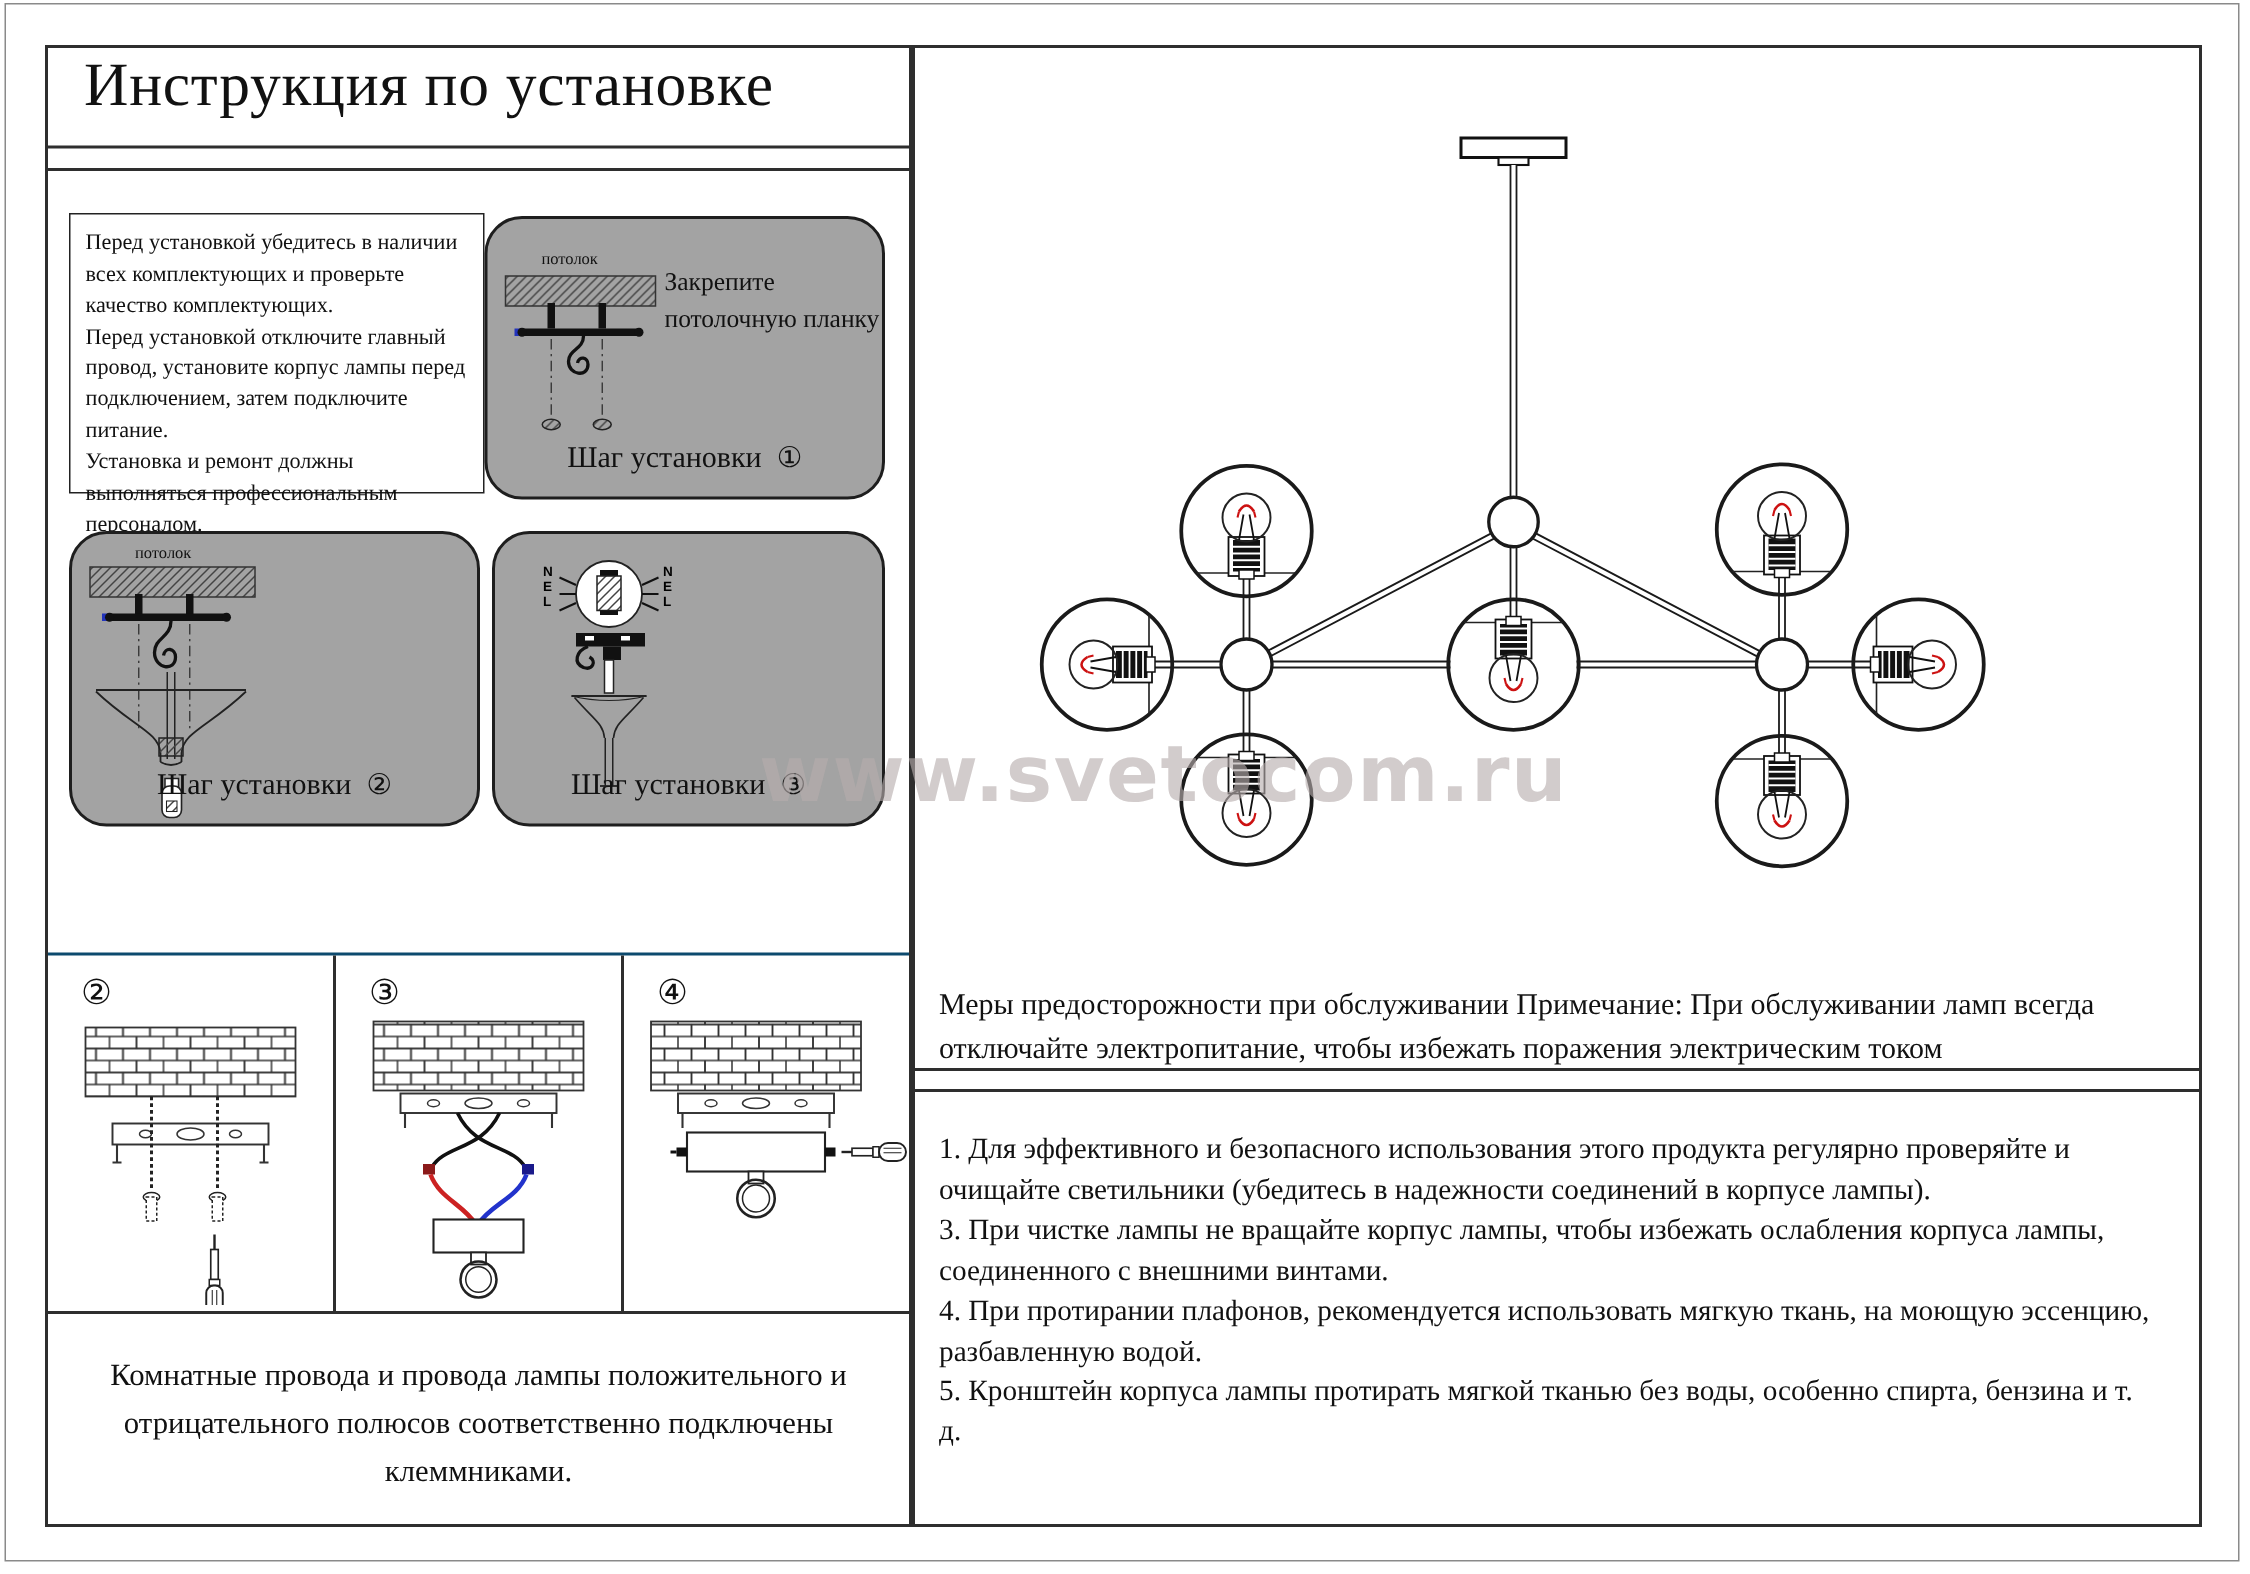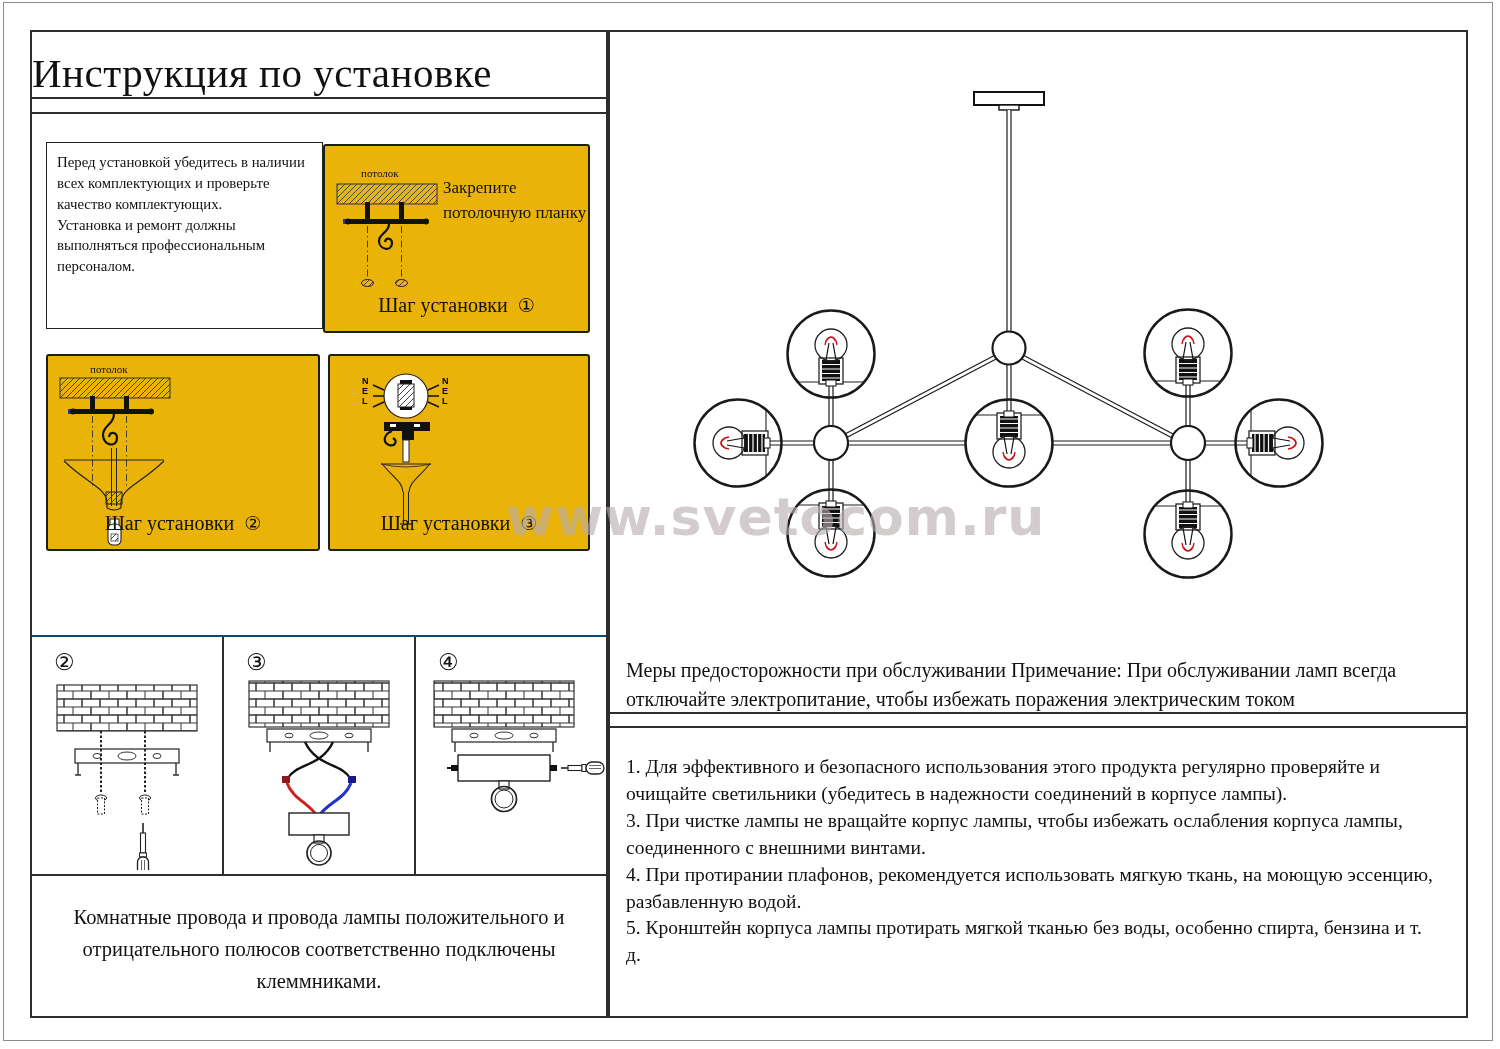--- a/index.html
+++ b/index.html
@@ -6,28 +6,28 @@
   body{
     width:1500px;height:1049px;position:relative;background:#fff;
     font-family:"Liberation Serif","DejaVu Serif",serif;color:#111;overflow:hidden;
   }
   .outer-frame{position:absolute;left:3px;top:2px;width:1488px;height:1037px;border:1px solid #8a8a8a;}
   .col{position:absolute;top:30px;border:2px solid #2e2e2e;box-sizing:border-box;background:#fff;}
   .col-left{left:30px;width:578px;height:988px;}
   .col-right{left:608px;width:860px;height:988px;}
 
   
-  .title-box{height:67px;border-bottom:2px solid #2e2e2e;box-sizing:border-box;display:flex;align-items:flex-end;}
+  .title-box{height:67px;border-bottom:2px solid #2e2e2e;box-sizing:border-box;display:flex;align-items:flex-start;padding-left:24px;}
   .title-box h1{margin:0;font-size:41px;font-weight:normal;letter-spacing:0.5px;}
   .title-band{height:15px;border-bottom:2px solid #2e2e2e;box-sizing:border-box;}
   .main-area{position:relative;height:523px;border-bottom:2px solid #0c4a6e;box-sizing:border-box;}
   .intro-box{position:absolute;left:14px;top:28px;width:277px;height:187px;border:1.5px solid #222;
     box-sizing:border-box;padding:9px 10px;font-size:14.8px;line-height:1.41;}
   .intro-box p{margin:0;}
-  .step-box{position:absolute;border:2px solid #1e1e1e;border-radius:3px;box-sizing:border-box;background:#eab308;padding-left:32px;}
+  .step-box{position:absolute;border:2px solid #1e1e1e;border-radius:25px;box-sizing:border-box;background:#a3a3a3;padding-left:32px;}
   #step1{left:291px;top:30px;width:267px;height:189px;}
   #step2{left:14px;top:240px;width:274px;height:197px;}
   #step3{left:296px;top:240px;width:262px;height:197px;}
   .step-caption{position:absolute;bottom:14px;left:0;width:100%;text-align:center;font-size:20px;}
   .step-caption .circ{font-family:"DejaVu Sans",sans-serif;font-size:19px;}
   .step-instruction{position:absolute;font-size:17px;line-height:1.45;}
   #step1 .step-instruction{left:118px;top:30px;width:155px;}
   #step2 .step-instruction{left:122px;top:54px;width:148px;}
   #step3 .step-instruction{left:108px;top:44px;width:150px;}
   .ceiling-label{position:absolute;font-size:11px;}
@@ -86,20 +86,21 @@
 
   <div class="title-box">
     <h1>Инструкция по установке</h1>
   </div>
   <div class="title-band"></div>
 
   <div class="main-area">
 
     <div class="intro-box">
       <p>Перед установкой убедитесь в наличии всех комплектующих и проверьте качество комплектующих.</p>
+      <p>Перед установкой отключите главный провод, установите корпус лампы перед подключением, затем подключите питание.</p>
       <p>Установка и ремонт должны выполняться профессиональным персоналом.</p>
     </div>
 
     <div class="step-box" id="step1">
       <span class="ceiling-label">потолок</span>
       <svg class="diagram" width="110" height="112" viewBox="0 0 110 112">
         <rect x="2" y="2" width="100" height="20" fill="url(#hatchP)" stroke="#333" stroke-width="1"></rect>
         <rect x="30" y="20" width="5" height="17" fill="#111"></rect>
         <rect x="64" y="20" width="5" height="17" fill="#111"></rect>
         <rect x="8" y="37" width="5" height="5" fill="#2233bb"></rect>

